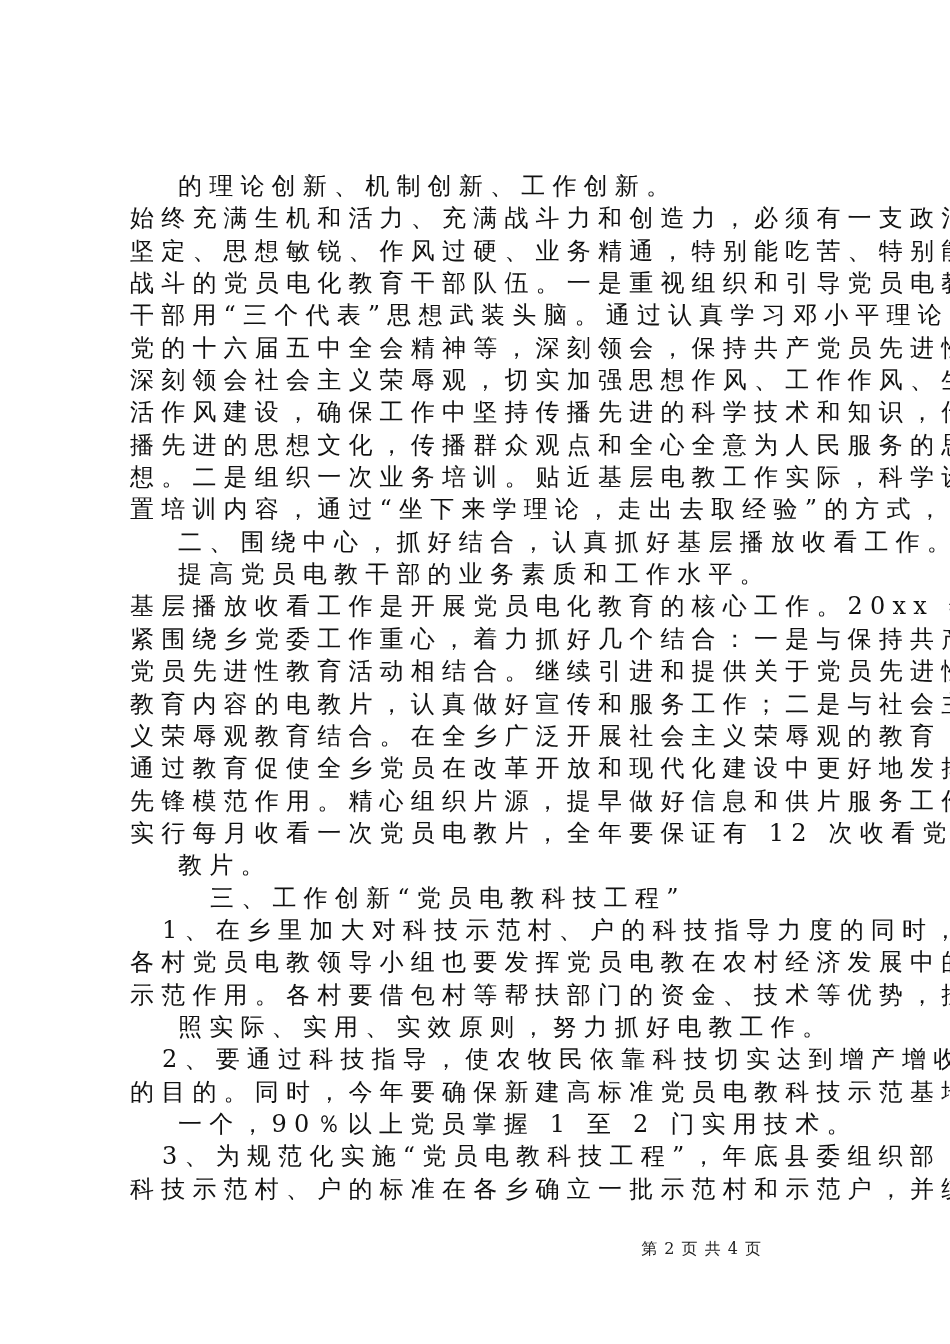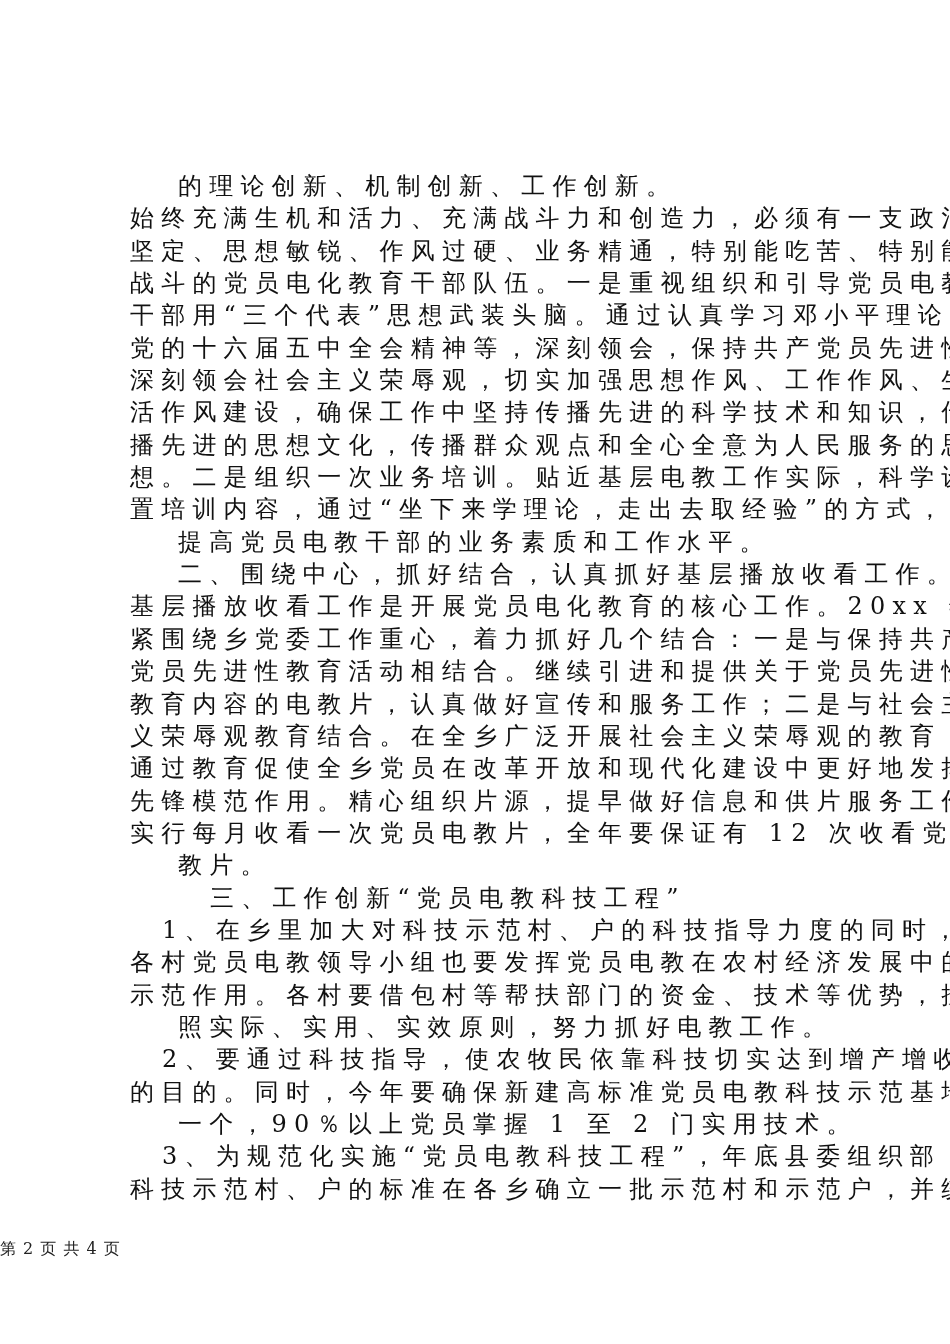--- a/index.html
+++ b/index.html
@@ -34,21 +34,21 @@
     text-align-last: left;
     margin-left: 48px;
   }
   .indent2 { padding-left: 32px; }
   .indent3 { padding-left: 48px; }
   .footer {
     position: absolute;
     left: 0;
     width: 762px;
     top: 1239px;
-    text-align: left;
+    text-align: right;
     font-size: 16px;
     color: #222222;
     font-family: "DejaVu Serif", "Liberation Serif", serif;
     letter-spacing: 1px;
   }
 </style>
 </head>
 <body>
 
 <div class="page-body">
@@ -56,22 +56,22 @@
   <div class="line">始终充满生机和活力、充满战斗力和创造力，必须有一支政治</div>
   <div class="line">坚定、思想敏锐、作风过硬、业务精通，特别能吃苦、特别能</div>
   <div class="line">战斗的党员电化教育干部队伍。一是重视组织和引导党员电教</div>
   <div class="line">干部用“三个代表”思想武装头脑。通过认真学习邓小平理论、</div>
   <div class="line">党的十六届五中全会精神等，深刻领会，保持共产党员先进性，</div>
   <div class="line">深刻领会社会主义荣辱观，切实加强思想作风、工作作风、生</div>
   <div class="line">活作风建设，确保工作中坚持传播先进的科学技术和知识，传</div>
   <div class="line">播先进的思想文化，传播群众观点和全心全意为人民服务的思</div>
   <div class="line">想。二是组织一次业务培训。贴近基层电教工作实际，科学设</div>
   <div class="line">置培训内容，通过“坐下来学理论，走出去取经验”的方式，</div>
+  <div class="line indent3">二、围绕中心，抓好结合，认真抓好基层播放收看工作。</div>
   <div class="line last">提高党员电教干部的业务素质和工作水平。</div>
-  <div class="line indent3">二、围绕中心，抓好结合，认真抓好基层播放收看工作。</div>
   <div class="line">基层播放收看工作是开展党员电化教育的核心工作。20xx 年紧</div>
   <div class="line">紧围绕乡党委工作重心，着力抓好几个结合：一是与保持共产</div>
   <div class="line">党员先进性教育活动相结合。继续引进和提供关于党员先进性</div>
   <div class="line">教育内容的电教片，认真做好宣传和服务工作；二是与社会主</div>
   <div class="line">义荣辱观教育结合。在全乡广泛开展社会主义荣辱观的教育，</div>
   <div class="line">通过教育促使全乡党员在改革开放和现代化建设中更好地发挥</div>
   <div class="line">先锋模范作用。精心组织片源，提早做好信息和供片服务工作。</div>
   <div class="line">实行每月收看一次党员电教片，全年要保证有 12 次收看党员电</div>
   <div class="line last">教片。</div>
   <div class="line indent2 last">三、工作创新“党员电教科技工程”</div>

